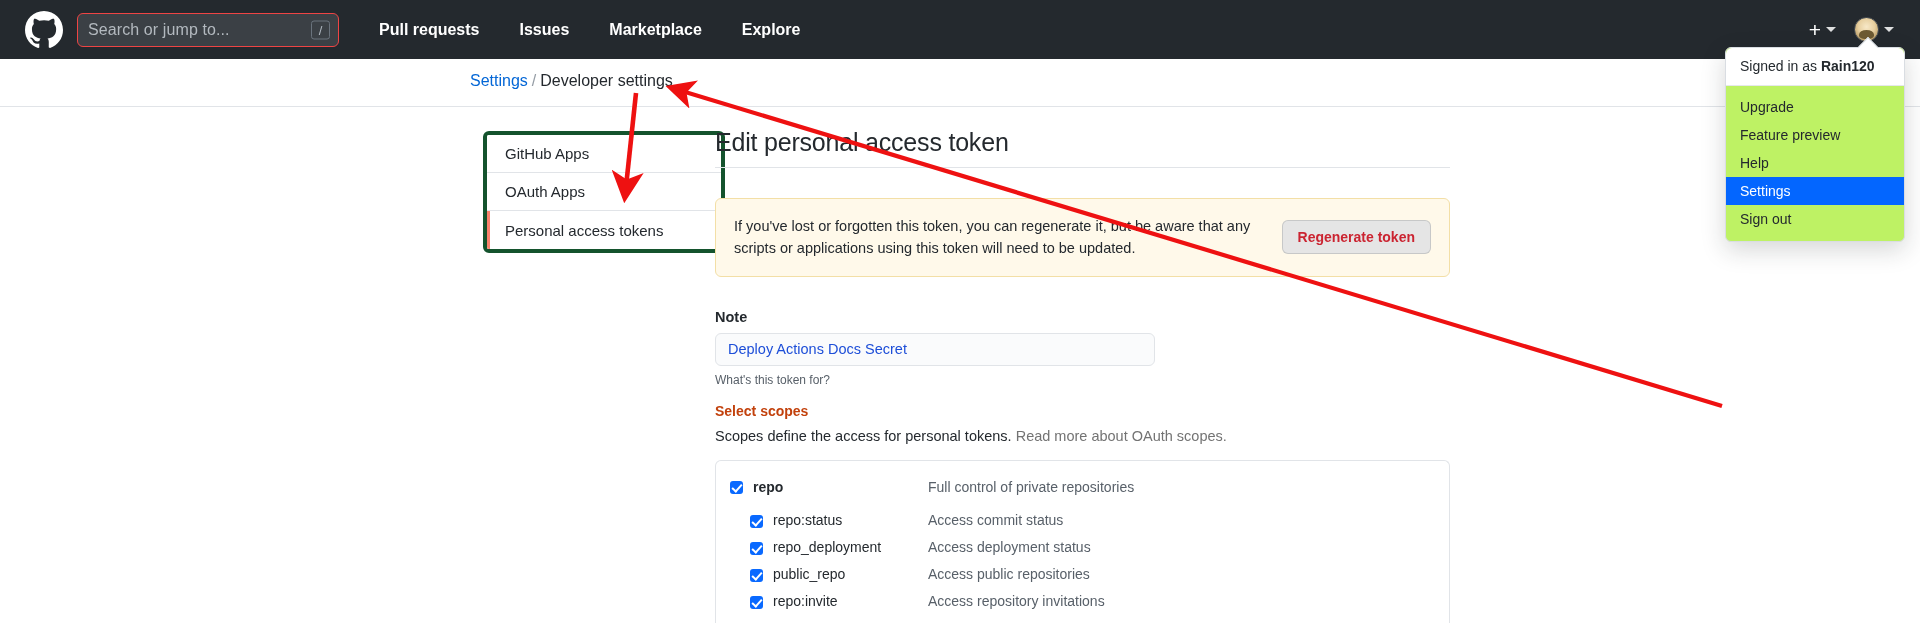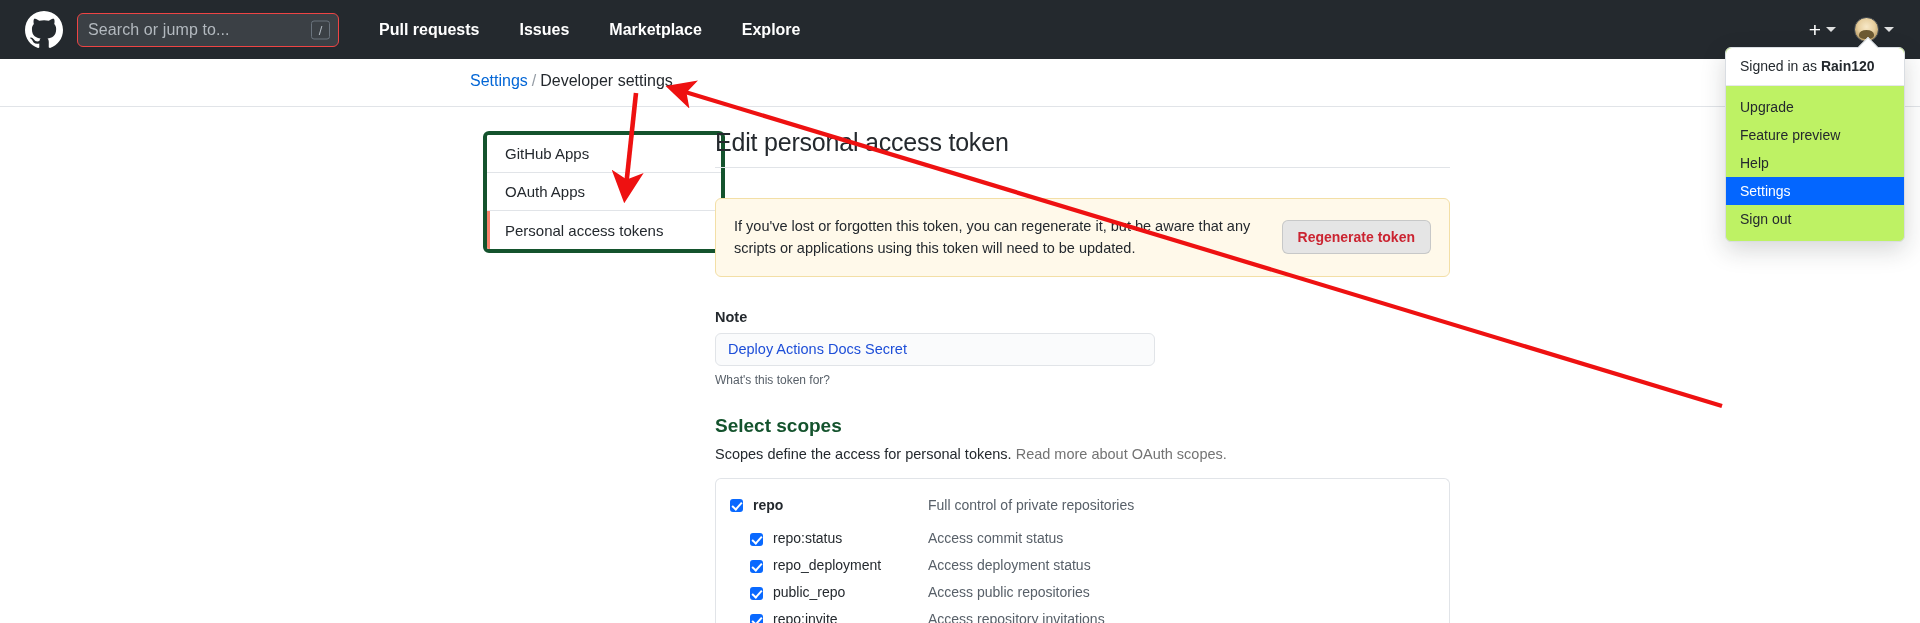--- a/index.html
+++ b/index.html
@@ -207,22 +207,22 @@
     font-size: 14.5px; color: #1d4ed8;
     padding: 0 12px;
     font-family: "Liberation Sans", sans-serif;
     outline: none;
   }
   .field-help {
     margin-top: 7px;
     font-size: 12px; color: #586069;
   }
   .scopes-title {
-    margin-top: 28px;
-    font-size: 19px; font-weight: bold; color: #14532d;
+    margin-top: 16px;
+    font-size: 14px; font-weight: bold; color: #c2410c;
   }
   .scopes-desc {
     margin-top: 9px;
     font-size: 14.5px; color: #24292e;
   }
   .scopes-desc a { color: #737373; text-decoration: none; margin-top: 6px; }
   .scopes-box {
     margin-top: 16px;
     border: 1px solid #e1e4e8;
     border-bottom: none;

